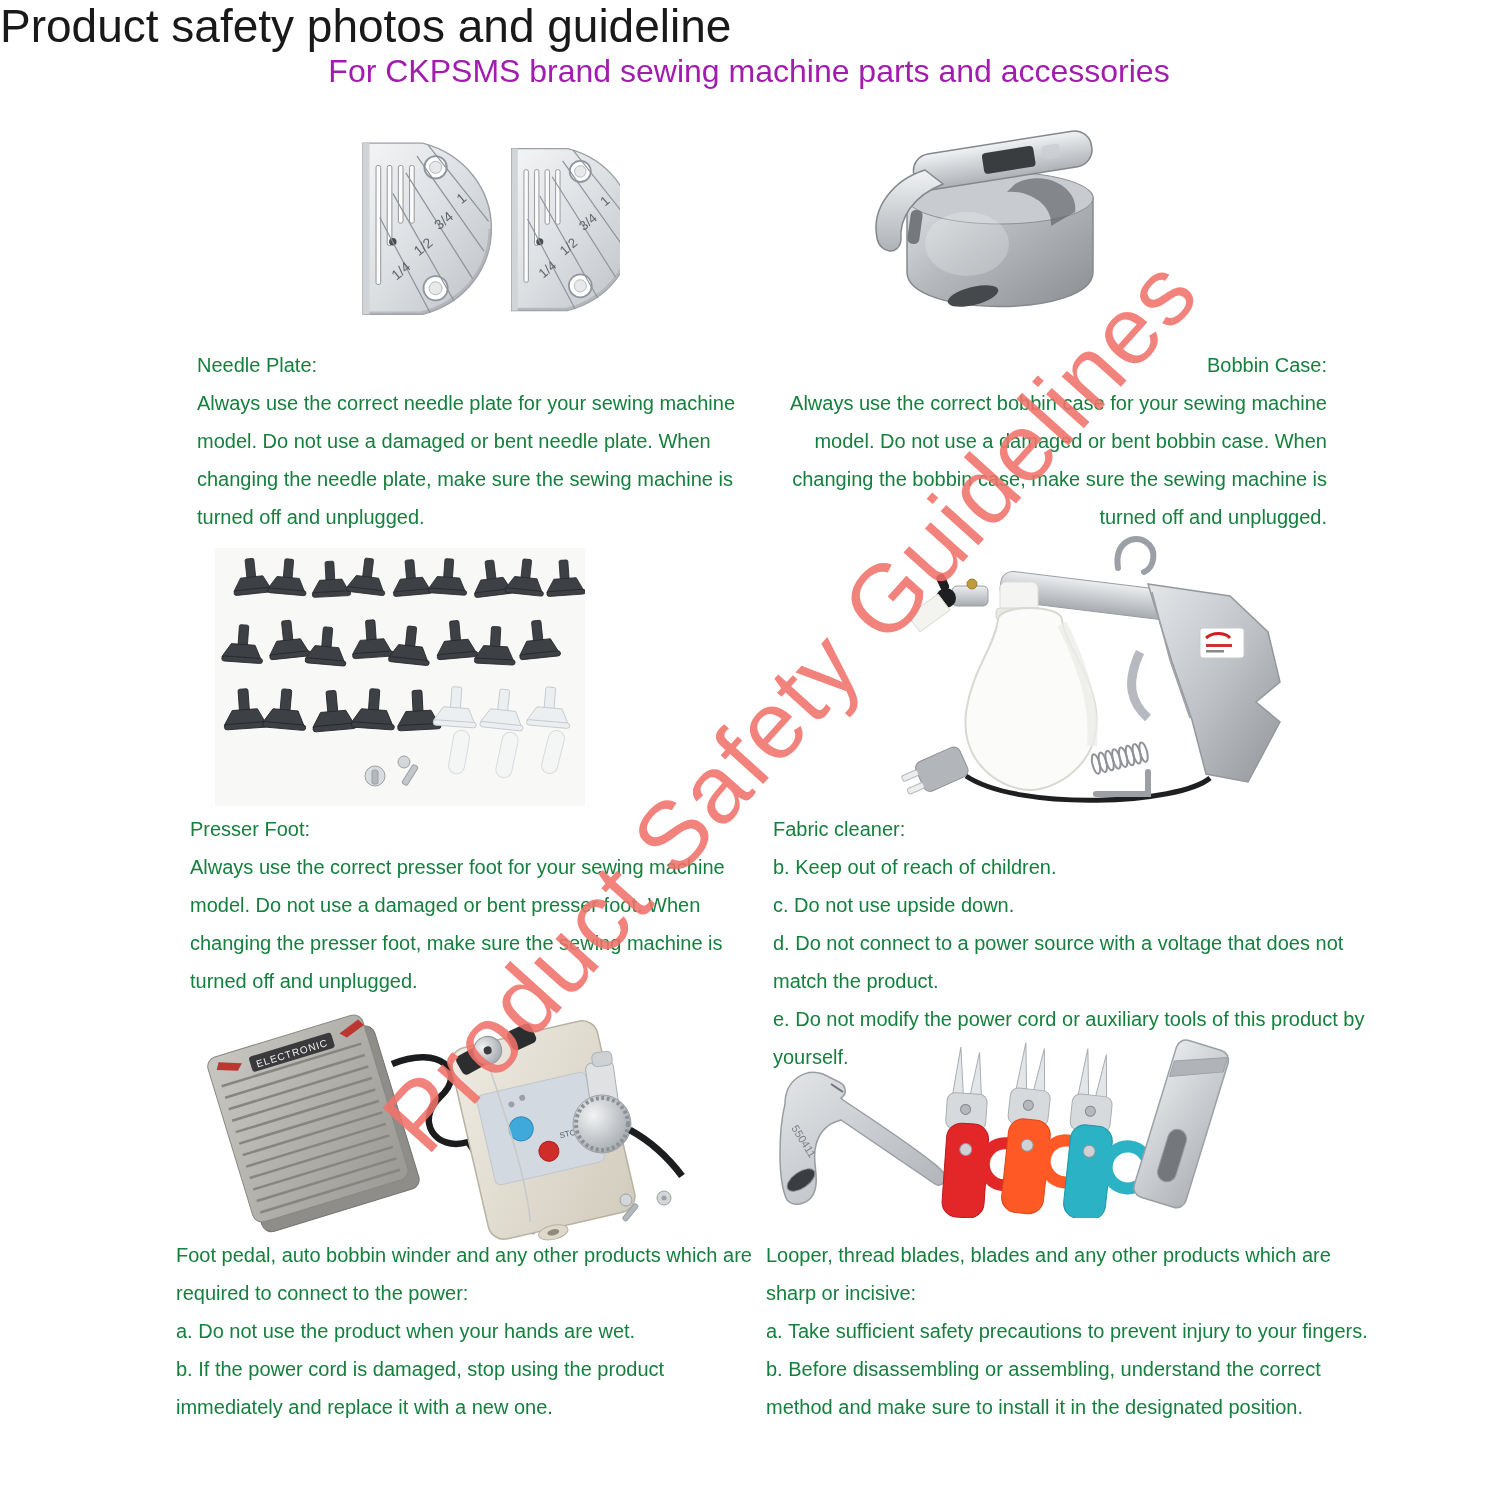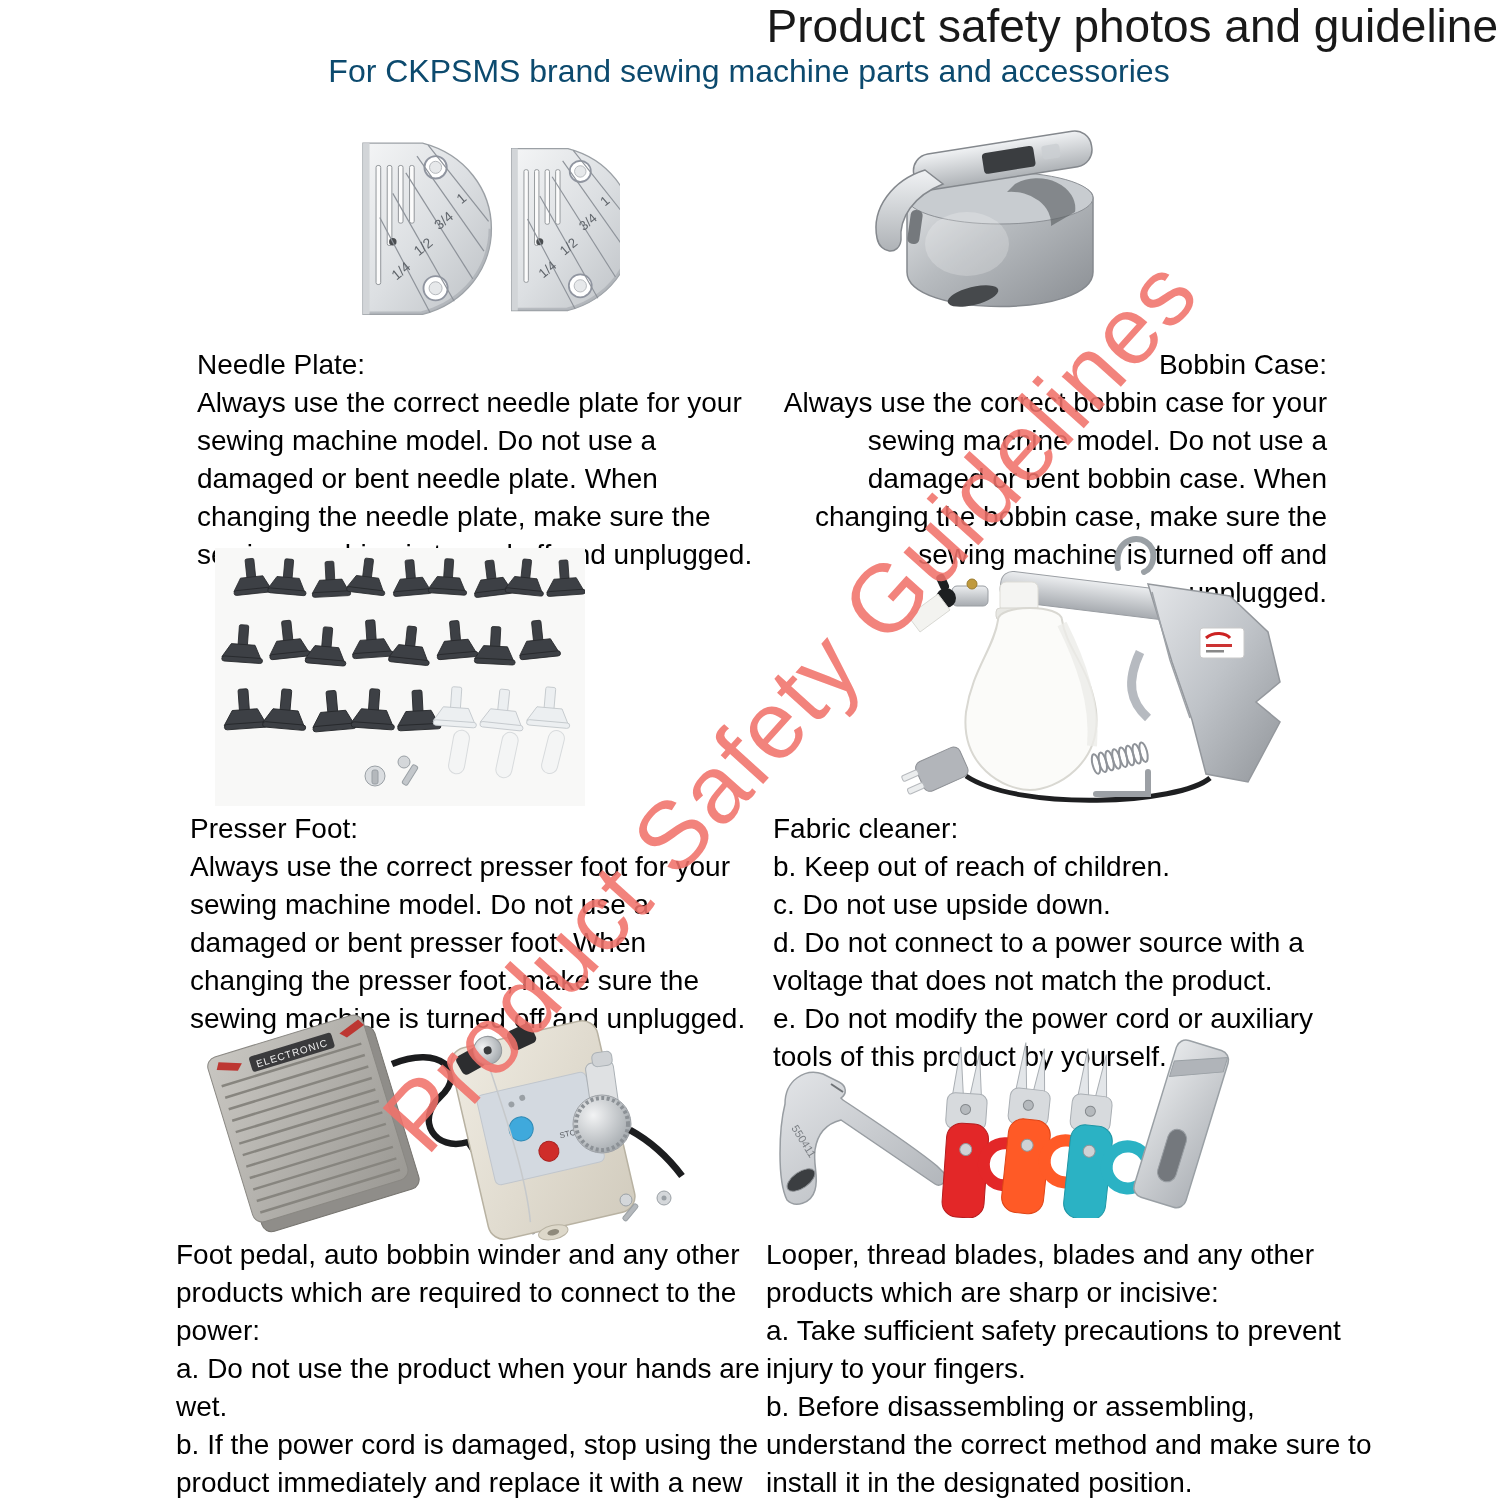--- a/index.html
+++ b/index.html
@@ -1,28 +1,28 @@
 <!DOCTYPE html>
 <html><head>
 <meta charset="utf-8">
 <style>
   html,body{margin:0;padding:0;background:#ffffff;}
   .page{
     position:relative;width:1498px;height:1498px;background:#ffffff;
     font-family:"Liberation Sans", sans-serif;color:#1d1d1d;overflow:hidden;
   }
   .title{
-    position:absolute;top:0px;left:0;width:100%;text-align:right;
+    position:absolute;top:0px;left:0;width:100%;text-align:left;
     font-size:46px;line-height:52px;color:#191919;
   }
   .subtitle{
     position:absolute;top:52px;left:0;width:100%;text-align:center;
-    font-size:32px;line-height:38px;color:#0c4a6e;
+    font-size:32px;line-height:38px;color:#a21caf;
   }
-  .tblock{position:absolute;font-size:28px;line-height:38px;color:#000000;}
+  .tblock{position:absolute;font-size:20px;line-height:38px;color:#15803d;}
   .tblock div{margin:0;}
   .photo{position:absolute;}
   .photo svg{display:block;width:100%;height:100%;}
   .watermark{
     position:absolute;left:140px;top:650px;width:1300px;text-align:center;
     transform:rotate(-48deg);font-size:96px;letter-spacing:2px;white-space:nowrap;
     color:#f1726b;opacity:0.88;z-index:40;pointer-events:none;
   }
   svg text{font-family:"Liberation Sans", sans-serif;}
   .plate-num{font-size:15px;fill:#5f646a;}

